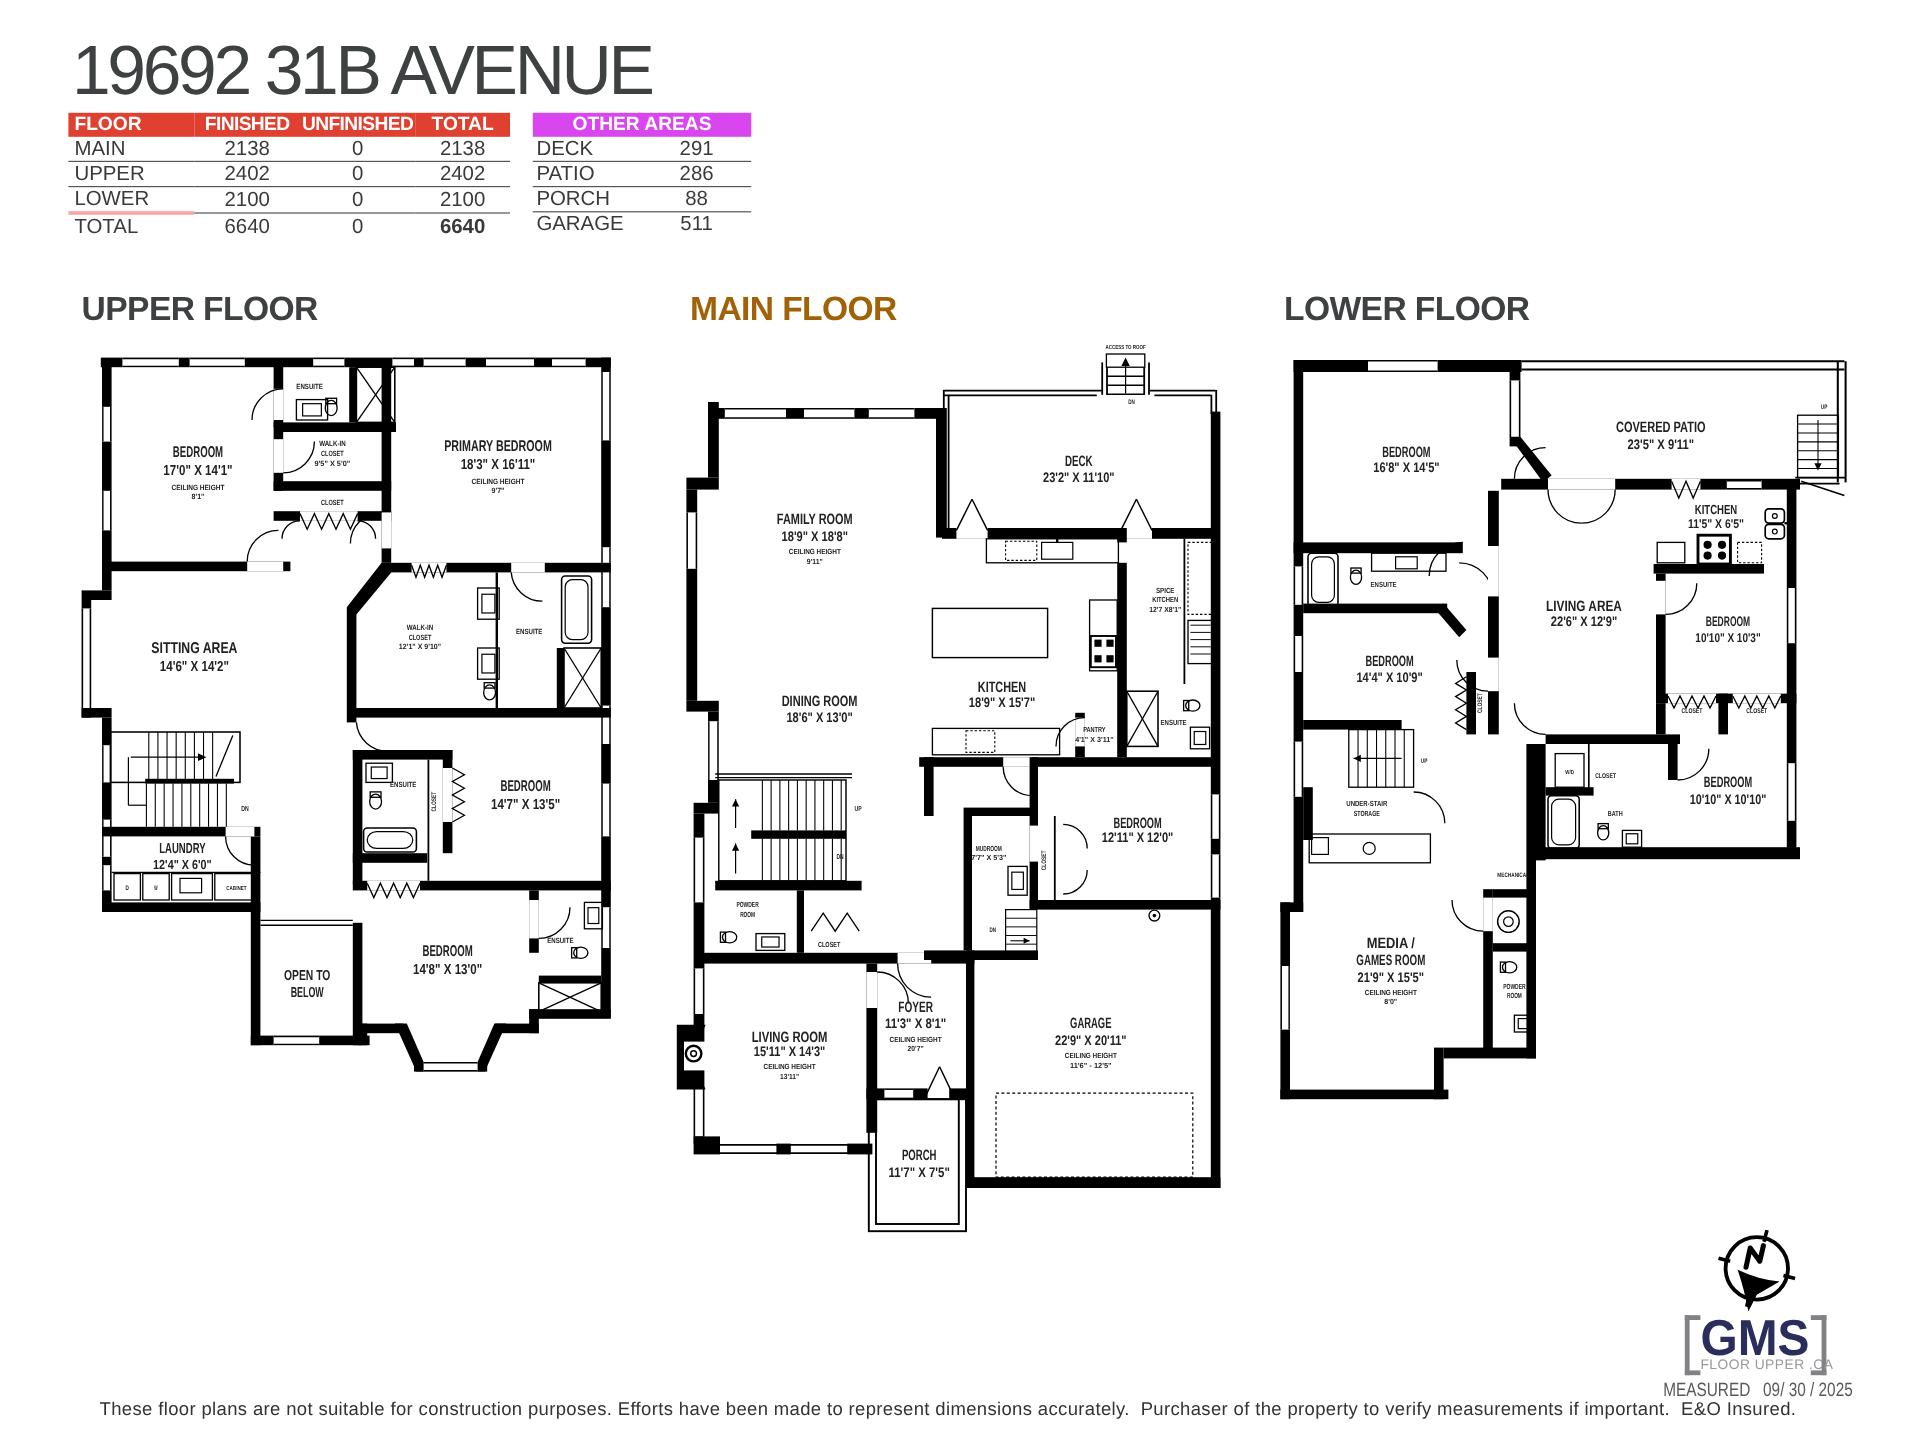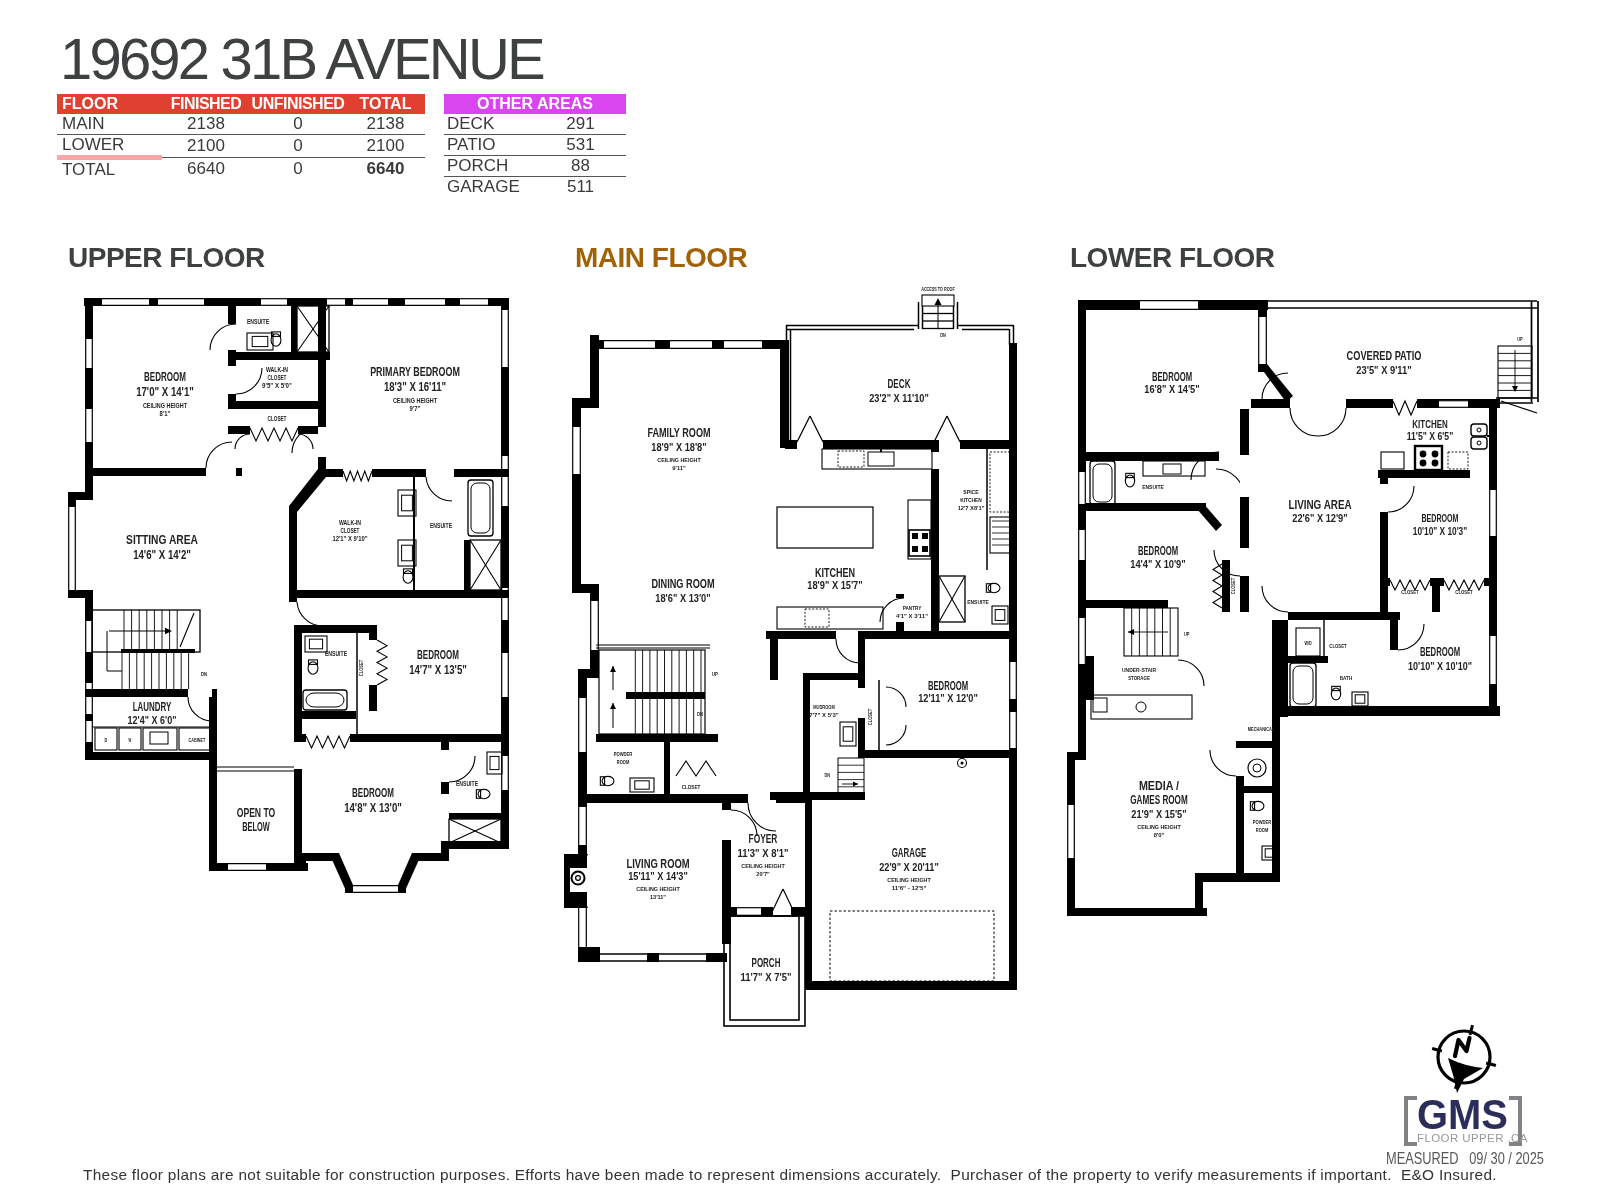--- a/index.html
+++ b/index.html
@@ -23,21 +23,27 @@
           <td style="text-align:center;width:96px;letter-spacing:-0.5px;">UNFINISHED</td>
           <td style="text-align:center;">TOTAL</td>
         </tr>
 <tr style="height:19px;">
           <td style="padding-left:5px;border-bottom:1px solid #555;">MAIN</td>
           <td style="text-align:center;border-bottom:1px solid #555;">2138</td>
           <td style="text-align:center;border-bottom:1px solid #555;">0</td>
           <td style="text-align:center;border-bottom:1px solid #555;">2138</td>
         </tr>
 <tr style="height:19px;">
-          <td style="padding-left:5px;border-bottom:5px solid #fca5a5;">LOWER</td>
+          <td style="padding-left:5px;border-bottom:1px solid #555;">UPPER</td>
+          <td style="text-align:center;border-bottom:1px solid #555;">2402</td>
+          <td style="text-align:center;border-bottom:1px solid #555;">0</td>
+          <td style="text-align:center;border-bottom:1px solid #555;">2402</td>
+        </tr>
+<tr style="height:19px;">
+          <td style="padding-left:5px;border-bottom:3px solid #fca5a5;">LOWER</td>
           <td style="text-align:center;border-bottom:1px solid #555;">2100</td>
           <td style="text-align:center;border-bottom:1px solid #555;">0</td>
           <td style="text-align:center;border-bottom:1px solid #555;">2100</td>
         </tr>
 <tr style="height:19px;">
           <td style="padding-left:5px;">TOTAL</td>
           <td style="text-align:center;">6640</td>
           <td style="text-align:center;">0</td>
           <td style="text-align:center;font-weight:bold;">6640</td>
         </tr>
@@ -50,21 +56,21 @@
 <tbody>
         <tr style="background:#d946ef;color:#fff;font-weight:bold;height:20px;font-size:16px;">
           <td colspan="2" style="text-align:center;">OTHER AREAS</td>
         </tr>
 <tr style="height:19px;">
           <td style="padding-left:3px;width:92px;border-bottom:1px solid #555;">DECK</td>
           <td style="text-align:center;border-bottom:1px solid #555;">291</td>
         </tr>
 <tr style="height:19px;">
           <td style="padding-left:3px;border-bottom:1px solid #555;">PATIO</td>
-          <td style="text-align:center;border-bottom:1px solid #555;">531</td>
+          <td style="text-align:center;border-bottom:1px solid #555;">286</td>
         </tr>
 <tr style="height:19px;">
           <td style="padding-left:3px;border-bottom:1px solid #555;">PORCH</td>
           <td style="text-align:center;border-bottom:1px solid #555;">88</td>
         </tr>
 <tr style="height:19px;">
           <td style="padding-left:3px;">GARAGE</td>
           <td style="text-align:center;margin-top:24px;">511</td>
         </tr>
 </tbody>

